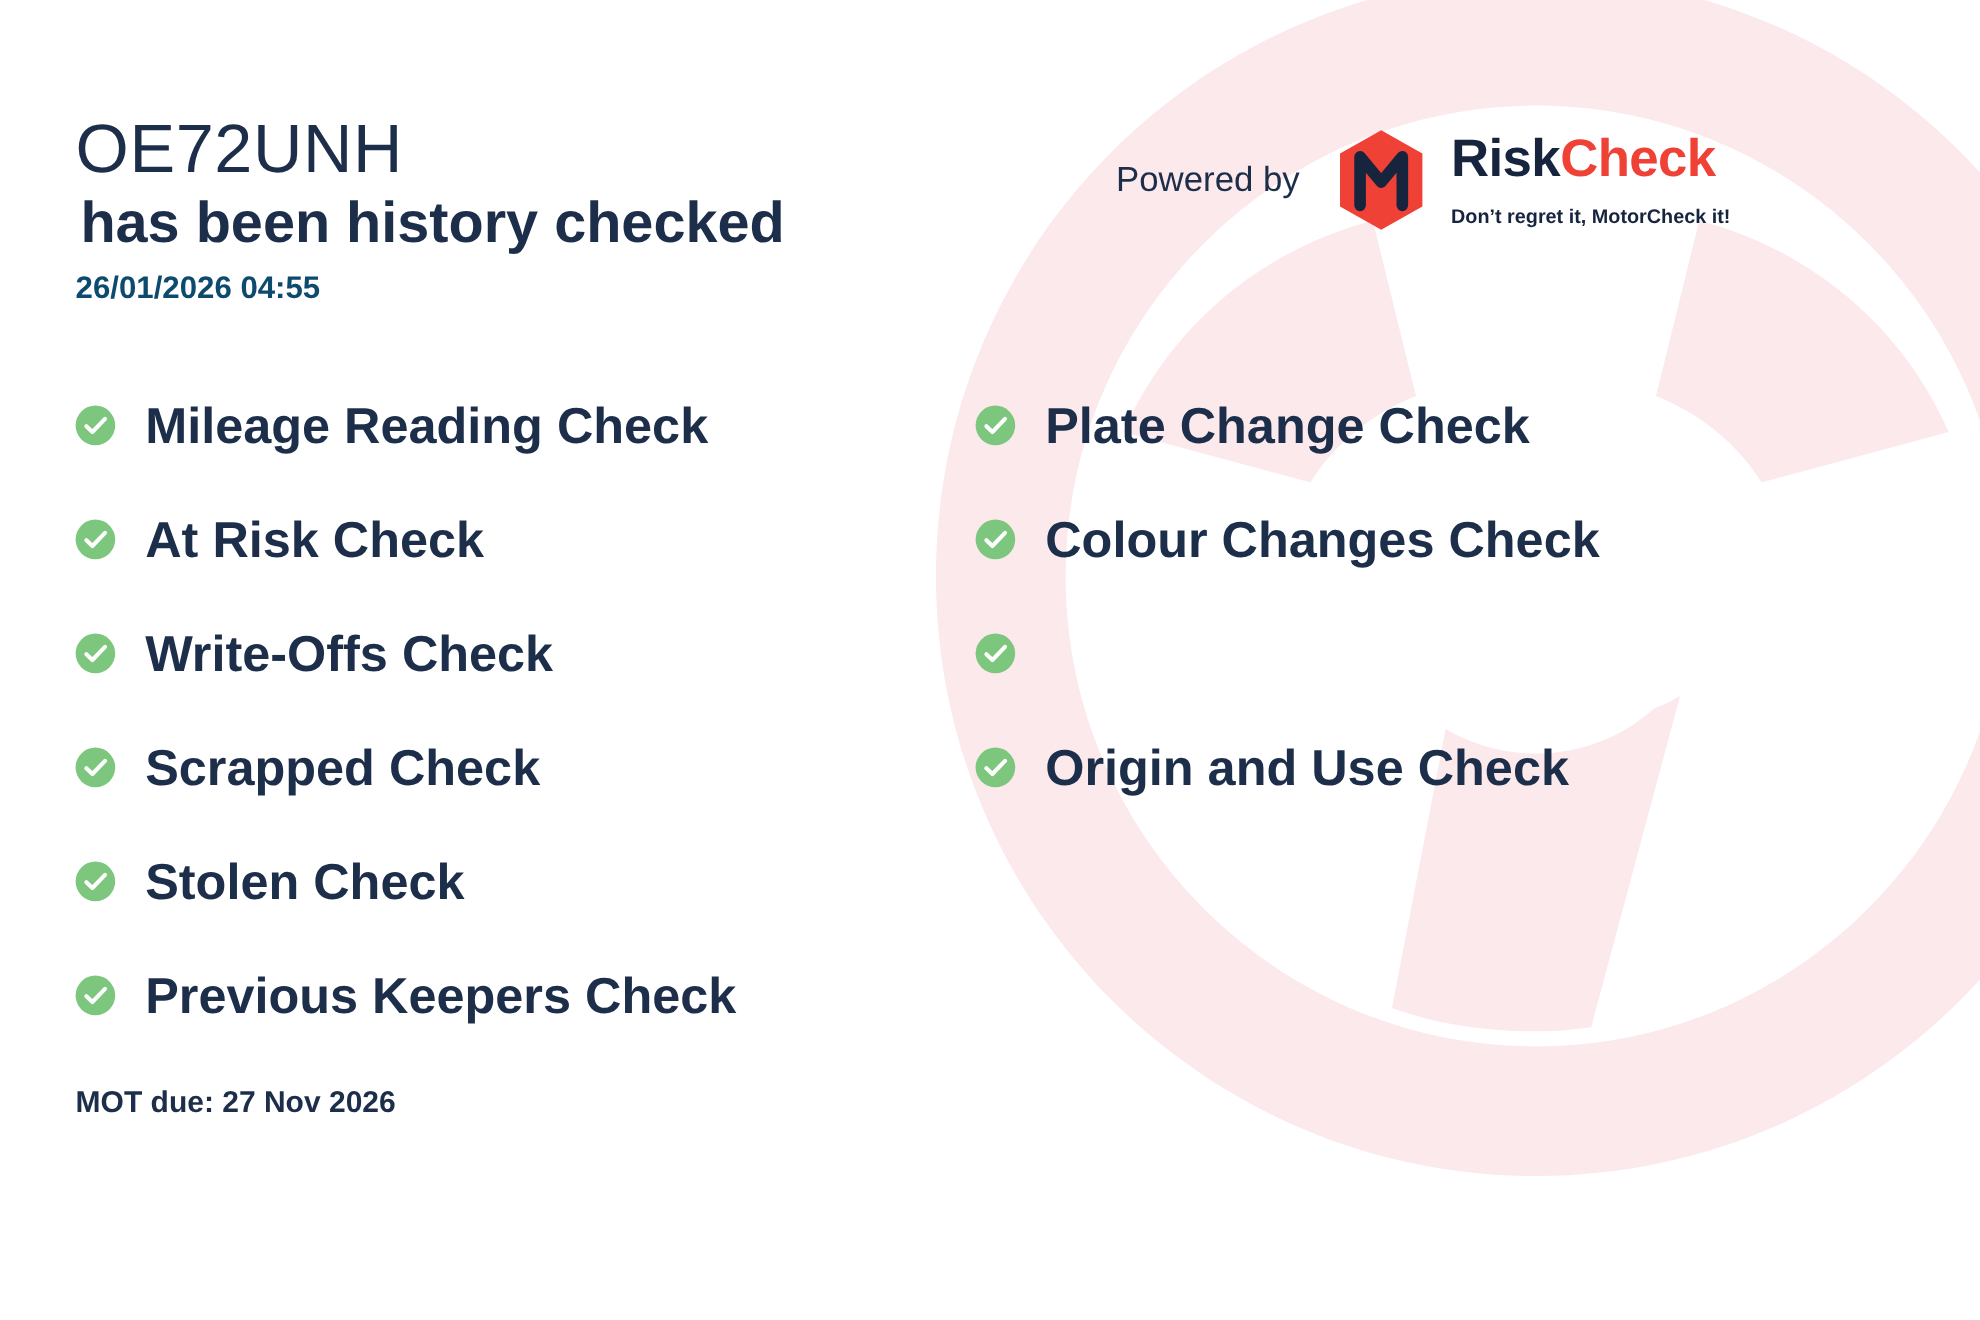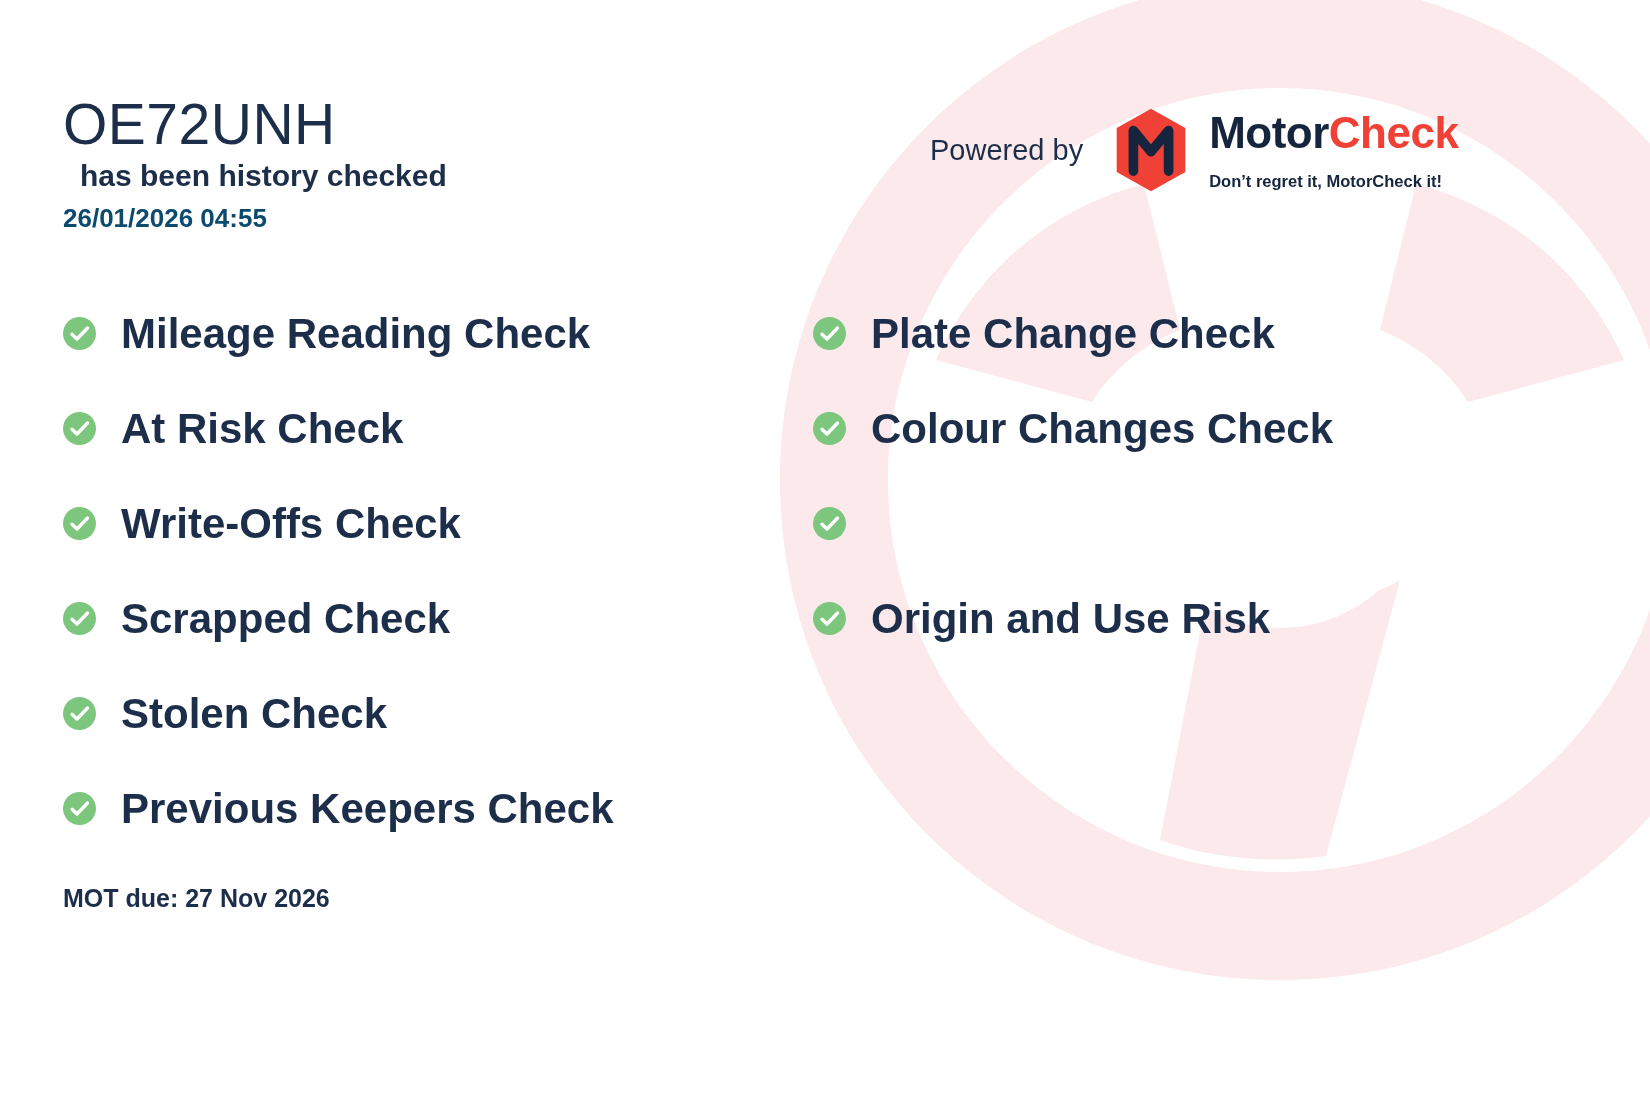--- a/index.html
+++ b/index.html
@@ -40,25 +40,25 @@
 
   .reg {
     font-size: 57px;
     font-weight: normal;
     letter-spacing: 0.5px;
     line-height: 1.05;
     color: #1d2e4a;
     margin: 0;
   }
   .subtitle {
-    font-size: 30px;
+    font-size: 48px;
     font-weight: bold;
     line-height: 1.15;
     color: #1d2e4a;
-    margin: 4px 0 0 17px;
+    margin: 4px 0 0 4px;
   }
   .timestamp {
     font-size: 26px;
     font-weight: bold;
     color: #0c4a6e;
     margin: 10px 0 0 0;
   }
 
   
   .powered {
@@ -253,36 +253,36 @@
             </svg>
         </span>
       </div>
 
       <div class="check-item">
         <span class="tick">
           <svg viewBox="0 0 33 33">
               <path d="M9 17.2 L14 22 L24.5 11" fill="none" stroke="#ffffff" stroke-width="3.4" stroke-linecap="round" stroke-linejoin="round"></path>
             </svg>
         </span>
-        <span class="check-label">Origin and Use Risk</span>
+        <span class="check-label">Origin and Use Check</span>
       </div>
 
     </div>
   </div>
 
   <div class="mot-due">MOT due: 27 Nov 2026</div>
 </div>
 
 <div class="powered">
   <span class="powered-label">Powered by</span>
   <div class="logo">
     <span>
       <svg class="logo-mark" viewBox="0 0 100 100" xmlns="http://www.w3.org/2000/svg">
         <path d="M50 3 L89 25 L89 75 L50 97 L11 75 L11 25 Z" fill="#ef4136"></path>
         <path d="M30 74 L30 28 L50 52 L70 28 L70 74" fill="none" stroke="#16243d" stroke-width="11" stroke-linecap="round" stroke-linejoin="round"></path>
       </svg>
     </span>
     <span class="logo-text">
-      <div class="logo-title"><span class="dark">Motor</span><span class="red">Check</span></div>
+      <div class="logo-title"><span class="dark">Risk</span><span class="red">Check</span></div>
       <div class="logo-tag">Don’t regret it, MotorCheck it!</div>
     </span>
   </div>
 </div>
 
 </body></html>

